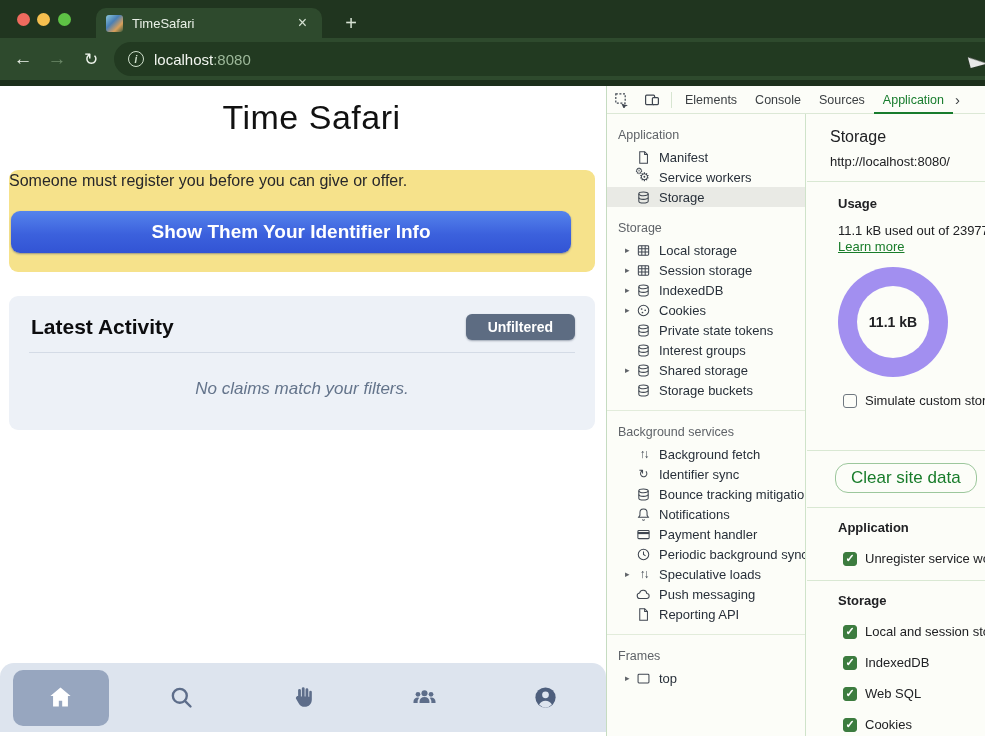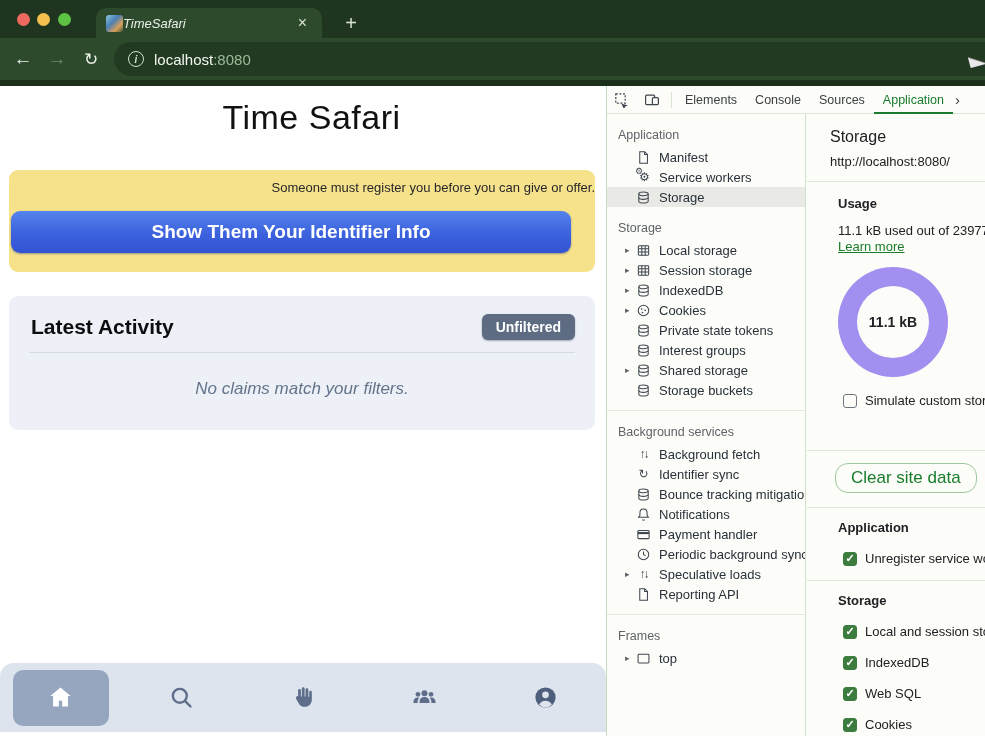--- a/index.html
+++ b/index.html
@@ -10,21 +10,21 @@
   
   .tabstrip { position:absolute; left:0; top:0; width:985px; height:38px; background:#20351f; }
   .traffic { position:absolute; top:13px; width:13px; height:13px; border-radius:50%; }
   .t-red { left:17px; background:#ef6a5e; }
   .t-yellow { left:37px; background:#f5bf4f; }
   .t-green { left:58px; background:#5ec245; }
   .tab { position:absolute; left:96px; top:8px; width:226px; height:30px; background:#2e4a2d;
          border-radius:10px 10px 0 0; display:flex; align-items:center; padding:0 10px; }
   .favicon { width:17px; height:17px; border-radius:3px; flex:none;
              background:linear-gradient(135deg,#8cc8da 0%,#4a7fb5 40%,#d9a05a 72%,#3c5a3c 100%); }
-  .tab-title { color:#e9f0e7; font-size:13px; margin-left:0; flex:1; white-space:nowrap; overflow:hidden;font-style:italic; }
+  .tab-title { color:#e9f0e7; font-size:13px; margin-left:9px; flex:1; white-space:nowrap; overflow:hidden; }
   .tab-close { color:#d6e2d3; font-size:16px; line-height:1; padding:2px 5px; border-radius:4px; cursor:default; }
   .newtab { position:absolute; left:336px; top:8px; width:30px; height:30px; color:#d6e2d3;
             font-size:20px; display:flex; align-items:center; justify-content:center; }
   .toolbar { position:absolute; left:0; top:38px; width:985px; height:42px; background:#2e4a2d;
              display:flex; align-items:center; }
   .navbtn { width:34px; height:34px; display:flex; align-items:center; justify-content:center;
             font-size:19px; color:#eef4ec; flex:none; }
   .navbtn.back { margin-left:6px; }
   .navbtn.fwd { color:#6d8a6a; }
   .navbtn.reload { font-size:17px; }
@@ -37,30 +37,30 @@
   .url-port { color:#9db89a; font-size:15px; }
   .chrome-strip { position:absolute; left:0; top:80px; width:985px; height:6px; background:#1c2f1b; }
   .cursor { position:absolute; left:972px; top:52px; width:0; height:0; border-style:solid;
             border-width:0 0 17px 11px; border-color:transparent transparent transparent #e8e8e8;
             transform:rotate(-105deg); filter:drop-shadow(0 0 1px #333); }
 
   
   .page { position:absolute; left:0; top:86px; width:606px; height:650px; background:#fff; overflow:hidden; }
   .page-title { text-align:center; margin-top:12px; font-size:34px; font-weight:400; color:#111; letter-spacing:.5px;margin-left:17px; }
   .alert { position:absolute; left:9px; top:84px; width:586px; height:102px; background:#f6e28b; border-radius:9px; }
-  .alert-text { text-align:right; font-size:13px; color:#27272a; padding-top:10px; }
+  .alert-text { text-align:left; font-size:16px; color:#27272a; padding-top:2px; }
   .alert-btn { position:absolute; left:2px; top:41px; width:560px; height:42px; border:none;
                border-radius:9px; background:linear-gradient(180deg,#5584ec 0%,#3c61dd 55%,#3254d4 100%);
                color:#fff; font-size:19px; font-weight:700; font-family:inherit;
                box-shadow:0 1px 2px rgba(30,50,120,.45); }
   .card { position:absolute; left:9px; top:210px; width:586px; height:134px; background:#edf1f7; border-radius:9px; }
   .card-head { display:flex; align-items:center; justify-content:space-between; padding:18px 20px 12px 22px; }
   .card-title { font-size:21px; font-weight:700; color:#0d0d0f; }
   .chip { background:#5d6c82; color:#fff; font-size:14px; font-weight:700; border:none;
-          border-radius:6px; padding:5px 14px; font-family:inherit; box-shadow:0 1px 2px rgba(40,55,80,.4); }
+          border-radius:6px; padding:5px 22px; font-family:inherit; box-shadow:0 1px 2px rgba(40,55,80,.4); }
   .card-sep { border:none; border-top:1px solid #d4dbe6; margin:0 20px; }
   .card-empty { text-align:center; font-style:italic; color:#64748b; font-size:17px; margin-top:26px; }
   .bottomnav { position:absolute; left:0; top:577px; width:606px; height:69px; background:#dde4ee;
                border-radius:14px 14px 0 0; display:flex; }
   .navslot { flex:1; display:flex; align-items:center; justify-content:center; }
   .homebtn { width:96px; height:56px; background:#97a6bf; border-radius:10px; display:flex;
              align-items:center; justify-content:center; }
   .navico { width:27px; height:27px; }
 
   
@@ -379,20 +379,27 @@
           <span class="tlabel">Periodic background sync</span>
         </div>
         <div class="trow">
           <span class="tw">▸</span>
           <span class="ti txt">↑↓</span>
           <span class="tlabel">Speculative loads</span>
         </div>
         <div class="trow">
           <span class="tw"></span>
           <svg class="ti" viewBox="0 0 16 16">
+              <path d="M4.6 12.2h6.6a2.6 2.6 0 0 0 .4-5.2 4 4 0 0 0-7.8-.6 2.9 2.9 0 0 0 .8 5.8z"></path>
+            </svg>
+          <span class="tlabel">Push messaging</span>
+        </div>
+        <div class="trow">
+          <span class="tw"></span>
+          <svg class="ti" viewBox="0 0 16 16">
               <path d="M4 1.8h5.2l3 3v9.4H4z"></path>
               <path d="M9.2 1.8v3h3"></path>
             </svg>
           <span class="tlabel">Reporting API</span>
         </div>
       </div>
 
       <div class="tsec bordered">
         <div class="thead">Frames</div>
         <div class="trow">

